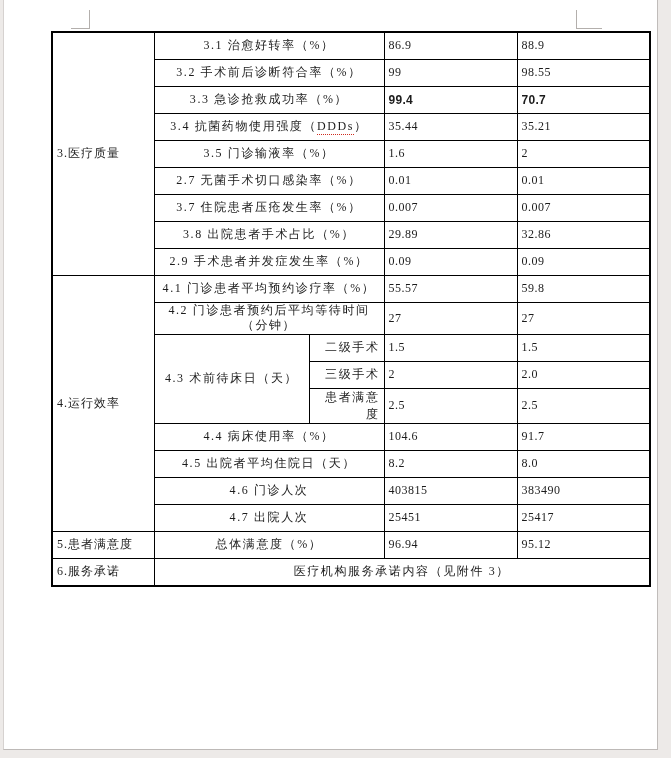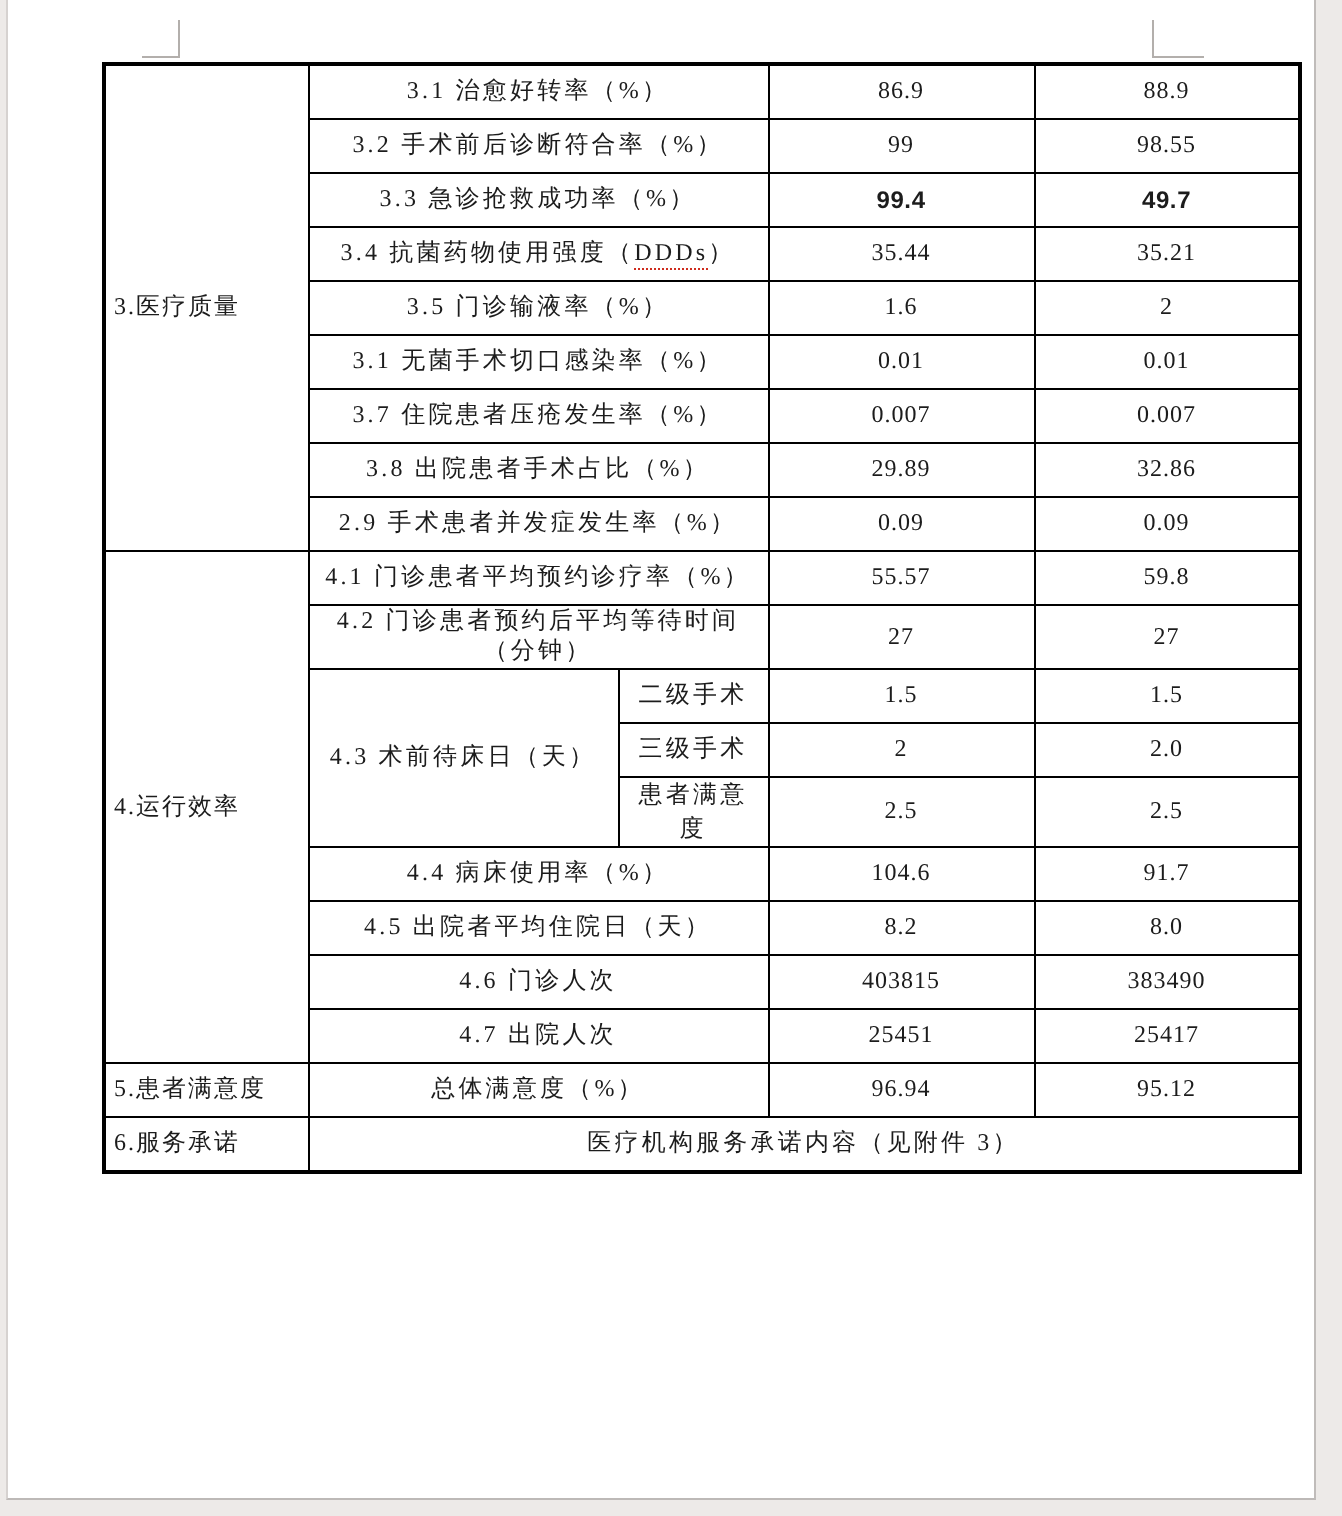--- a/index.html
+++ b/index.html
@@ -69,25 +69,25 @@
     margin-left: 13px;
   }
   td.lbl {
     letter-spacing: 1.6px;
     padding-left: 5px;
     line-height: 1.25;
     text-align: center;
   }
   td.lbl-indent { padding-left: 46px; }
   td.sub {
-    text-align: center;
+    text-align: right;
     letter-spacing: 1.6px;
   }
   td.val {
-    text-align: center;
+    text-align: left;
     letter-spacing: 0.5px;
     font-size: 12.5px;
   }
   td.val-bold {
     font-family: Liberation Sans, sans-serif;
     font-weight: 700;
     font-size: 13px;
     letter-spacing: 0.3px;
   }
   .squiggle {
@@ -119,34 +119,34 @@
       <td class="val">88.9</td>
     </tr>
     <tr class="r">
       <td class="lbl" colspan="2">3.2 手术前后诊断符合率（%）</td>
       <td class="val">99</td>
       <td class="val">98.55</td>
     </tr>
     <tr class="r">
       <td class="lbl lbl-indent" colspan="2">3.3 急诊抢救成功率（%）</td>
       <td class="val val-bold">99.4</td>
-      <td class="val val-bold">49.7</td>
+      <td class="val val-bold">70.7</td>
     </tr>
     <tr class="r">
       <td class="lbl" colspan="2"><span>3.4 抗菌药物使用强度（</span><span class="squiggle">DDDs</span><span>）</span></td>
       <td class="val">35.44</td>
       <td class="val">35.21</td>
     </tr>
     <tr class="r">
       <td class="lbl" colspan="2">3.5 门诊输液率（%）</td>
       <td class="val">1.6</td>
       <td class="val">2</td>
     </tr>
     <tr class="r">
-      <td class="lbl" colspan="2">3.1 无菌手术切口感染率（%）</td>
+      <td class="lbl" colspan="2">2.7 无菌手术切口感染率（%）</td>
       <td class="val">0.01</td>
       <td class="val">0.01</td>
     </tr>
     <tr class="r">
       <td class="lbl" colspan="2">3.7 住院患者压疮发生率（%）</td>
       <td class="val">0.007</td>
       <td class="val">0.007</td>
     </tr>
     <tr class="r">
       <td class="lbl" colspan="2">3.8 出院患者手术占比（%）</td>

